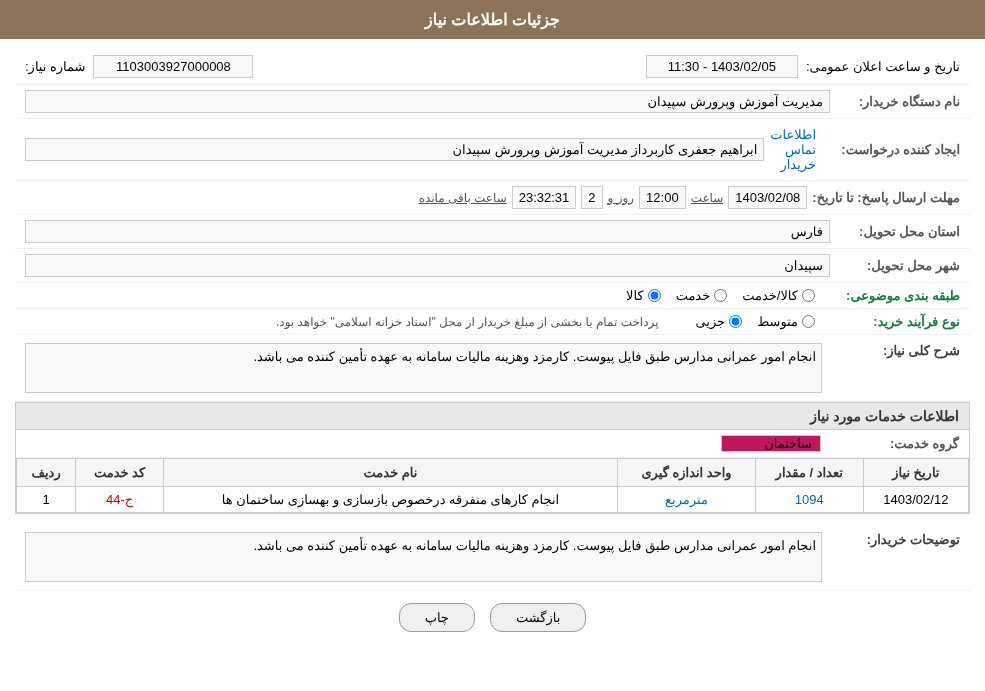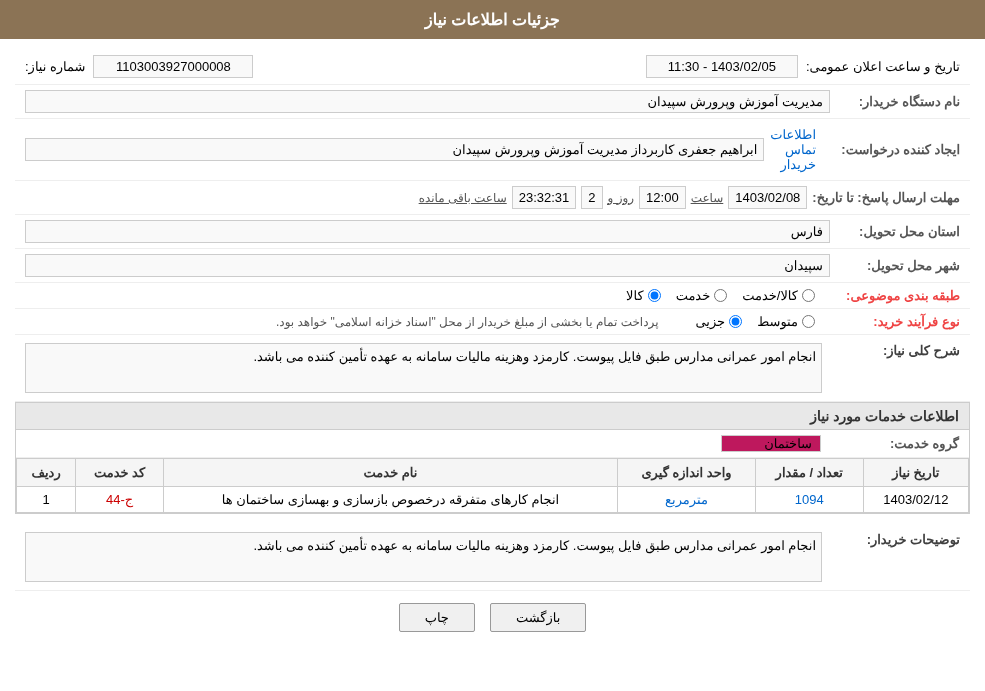--- a/index.html
+++ b/index.html
@@ -111,21 +111,21 @@
     
     .radio-row {
       display: flex;
       align-items: center;
       padding: 5px 10px;
       border-bottom: 1px solid #eee;
       gap: 15px;
     }
     .radio-label {
       font-weight: bold;
-      color: #ef4444;
+      color: #15803d;
       min-width: 130px;
     }
     .radio-options {
       display: flex;
       gap: 15px;
       align-items: center;
     }
     .radio-option {
       display: flex;
       align-items: center;
@@ -184,21 +184,21 @@
       justify-content: center;
       gap: 15px;
       padding: 12px;
     }
     .btn {
       padding: 6px 25px;
       border: 1px solid #999;
       cursor: pointer;
       font-family: Tahoma, Arial, sans-serif;
       font-size: 13px;
-      border-radius: 2px;
+      border-radius: 12px;
     }
     .btn-print {
       background: #f0f0f0;
     }
     .btn-back {
       background: #f0f0f0;
     }
     .group-row {
       display: flex;
       align-items: center;

